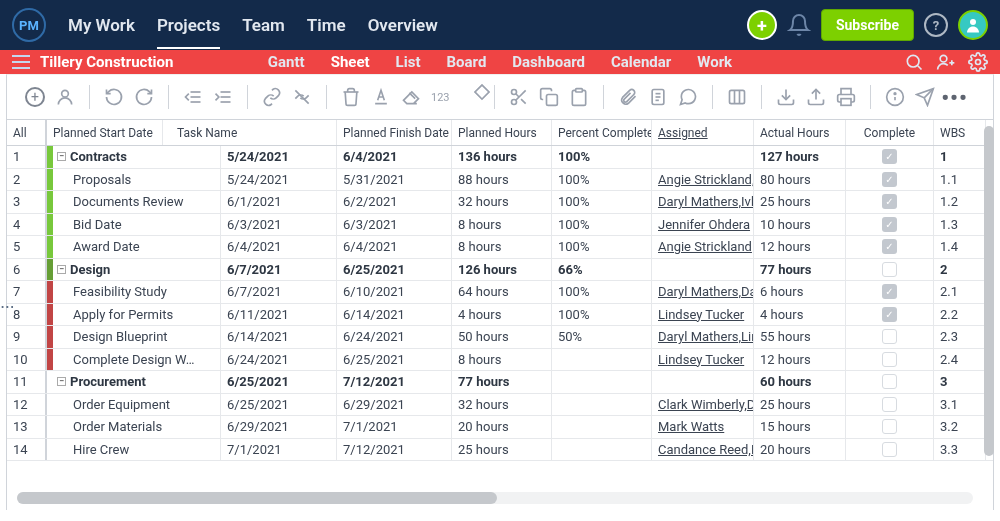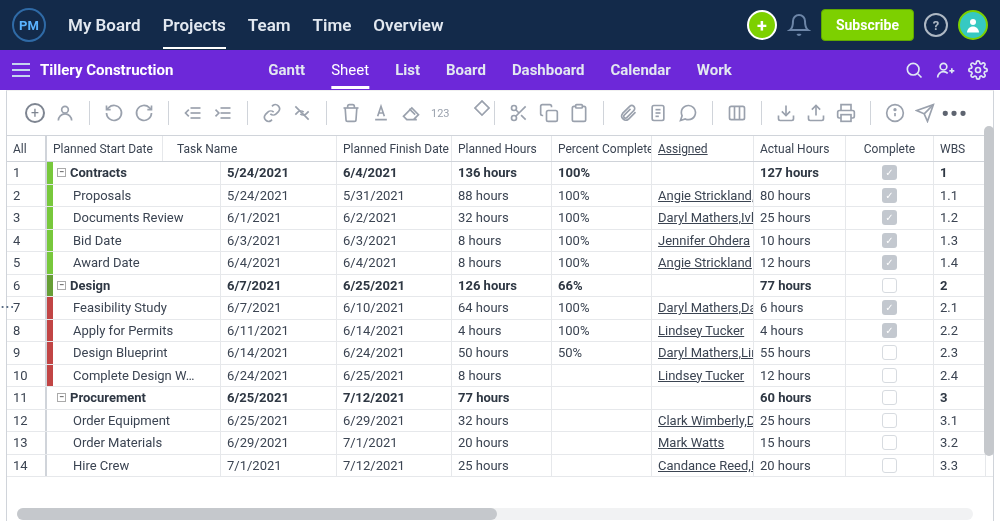--- a/index.html
+++ b/index.html
@@ -13,27 +13,27 @@
     .mainnav-item.active::after { content: ""; position: absolute; bottom: -1px; left: 0; right: 0; height: 2px; background: #fff; }
     .top-right { margin-left: auto; display: flex; align-items: center; gap: 10px; }
     .add-circle { width: 30px; height: 30px; border-radius: 50%; background: #7dd000; display: flex; align-items: center; justify-content: center; border: 2px solid #fff; color: #fff; font-size: 18px; font-weight: 700; cursor: pointer; }
     .icon-btn { width: 24px; height: 24px; color: #6d86a8; cursor: pointer; display: flex; align-items: center; justify-content: center; }
     .subscribe { background: #7dd000; color: #fff; border: 1px solid #5fa800; border-radius: 4px; padding: 7px 14px; font-weight: 700; font-size: 14px; cursor: pointer; }
     .help-circle { width: 24px; height: 24px; border-radius: 50%; border: 2px solid #aeb8c4; display: flex; align-items: center; justify-content: center; color: #aeb8c4; font-size: 13px; font-weight: 700; cursor: pointer; }
     .avatar { width: 30px; height: 30px; border-radius: 50%; background: #36c9c2; border: 2px solid #7dd000; display: flex; align-items: center; justify-content: center; }
     .avatar svg { width: 18px; height: 18px; }
 
     
-    .subbar { height: 40px; background: #6d28d9; display: flex; align-items: center; padding: 0 12px; color: #fff; }
+    .subbar { height: 24px; background: #ef4444; display: flex; align-items: center; padding: 0 12px; color: #fff; }
     .hamburger { width: 18px; height: 14px; display: flex; flex-direction: column; justify-content: space-between; cursor: pointer; }
     .hamburger span { height: 2px; background: #c4d6ef; }
     .proj-name { margin-left: 10px; font-size: 15px; font-weight: 700; }
     .viewnav { display: flex; gap: 26px; margin-left: auto; margin-right: auto; font-size: 15px; height: 100%; align-items: center; position: absolute; left: 50%; transform: translateX(-50%); }
     .viewnav-item { color: #e2e8f0; cursor: pointer; position: relative; padding: 10px 0; font-weight: bold; }
-    .viewnav-item.active { font-weight: 400; color: #fff; }
+    .viewnav-item.active { font-weight: 700; color: #fff; }
     .viewnav-item.active::after { content: ""; position: absolute; bottom: 0; left: 0; right: 0; height: 3px; background: #fff; }
     .sub-right { margin-left: auto; display: flex; gap: 12px; }
     .sub-right .icn { width: 20px; height: 20px; color: #dfe8f4; cursor: pointer; }
 
     
     .toolbar { height: 46px; background: #fff; border-bottom: 1px solid #d0d4da; display: flex; align-items: center; padding: 0 18px; gap: 10px; margin: 0 6px; border-left: 1px solid #d0d4da; border-right: 1px solid #d0d4da; border-top: 1px solid #f0f0f0; }
     .tool-icn { color: #9aa1ad; width: 20px; height: 20px; display: flex; align-items: center; justify-content: center; cursor: pointer; font-size: 17px; }
     .tool-sep { width: 1px; height: 24px; background: #d0d4da; margin: 0 4px; }
     .tool-label { font-size: 11px; color: #9aa1ad; }
     .more-dots { font-size: 22px; color: #5e6470; font-weight: 700; letter-spacing: 1px; }
@@ -73,21 +73,21 @@
     .vthumb { position: absolute; top: 30px; width: 10px; height: 330px; background: #c5c8cc; border-radius: 5px; }
 
     .left-dots { position: absolute; left: 0; top: 300px; font-size: 14px; color: #29415f; writing-mode: vertical-rl; }
   </style>
 </head>
 <body>
 
 <div class="topbar">
   <div class="logo">PM</div>
   <div class="mainnav" id="mainnav">
-      <div class="mainnav-item">My Board</div>
+      <div class="mainnav-item">My Work</div>
       <div class="mainnav-item active">Projects</div>
       <div class="mainnav-item">Team</div>
       <div class="mainnav-item">Time</div>
       <div class="mainnav-item">Overview</div>
     </div>
   <div class="top-right">
     <div class="add-circle">+</div>
     <div class="icon-btn">
       <svg viewBox="0 0 24 24" fill="none" stroke="currentColor" stroke-width="2">
           <path d="M18 8a6 6 0 0 0-12 0c0 7-3 9-3 9h18s-3-2-3-9M13.7 21a2 2 0 0 1-3.4 0"></path>

